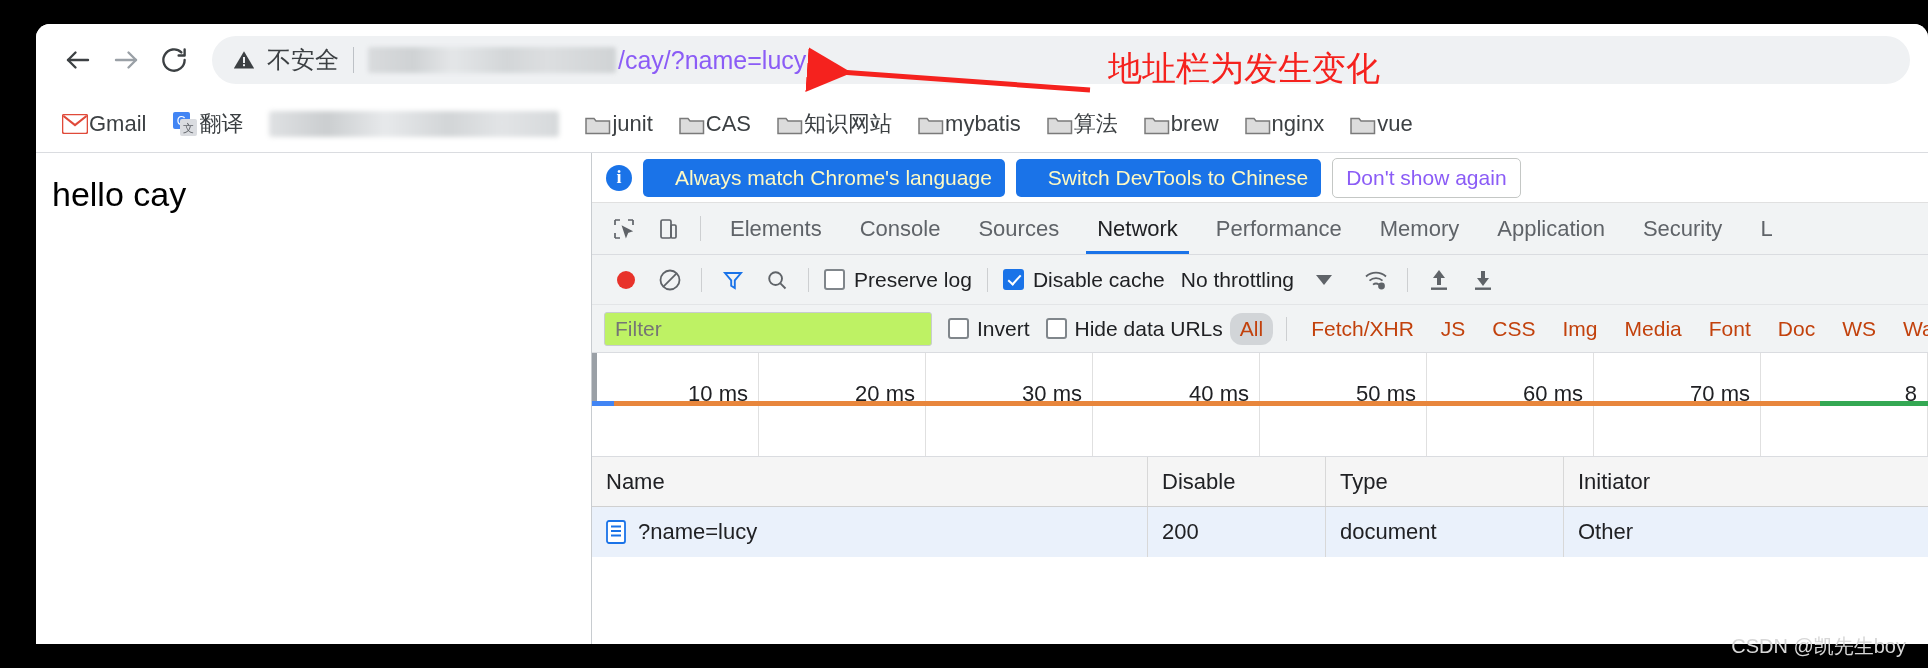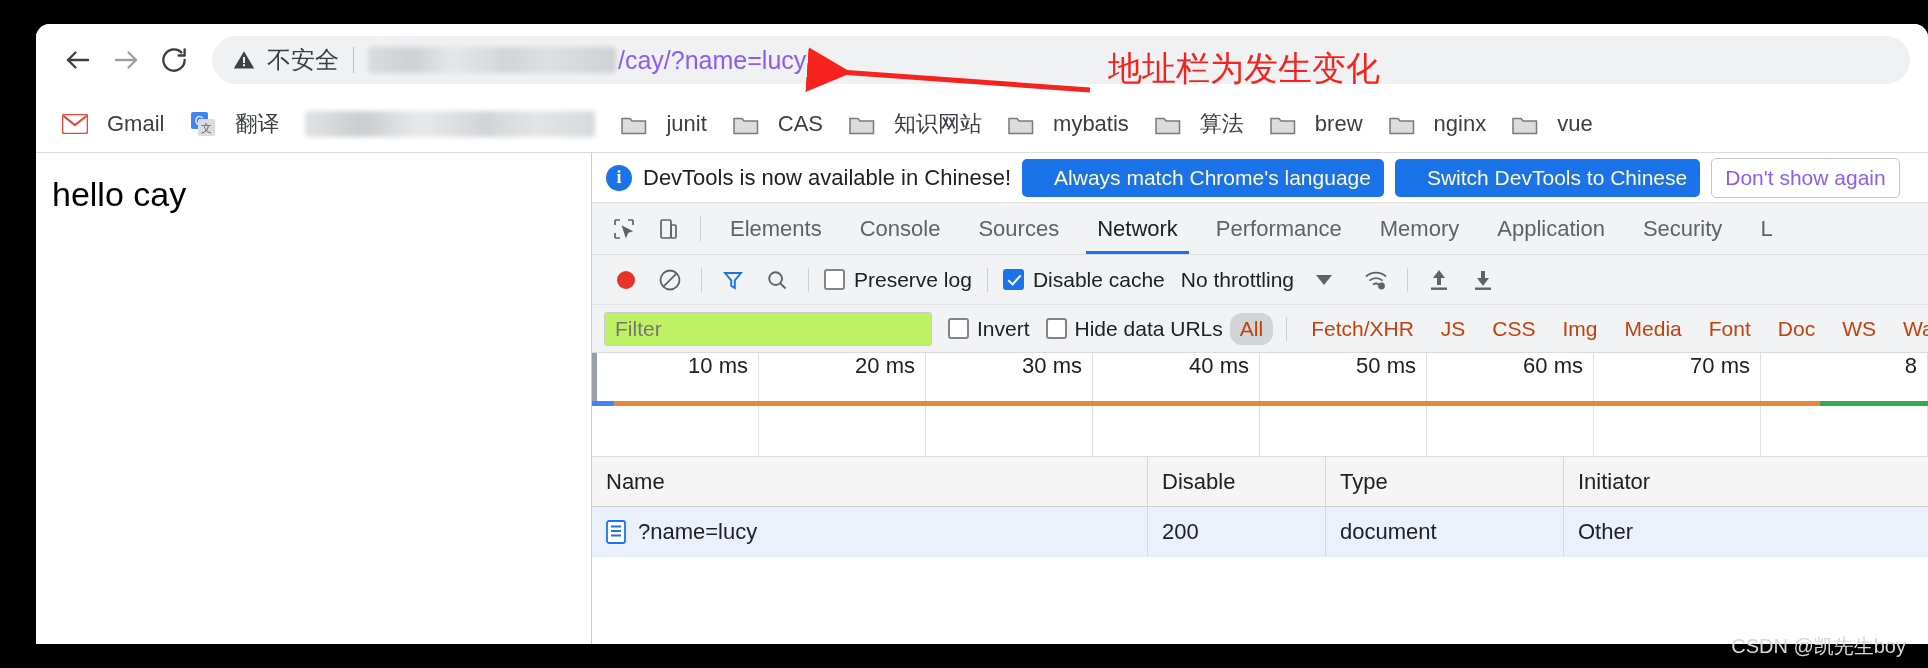--- a/index.html
+++ b/index.html
@@ -82,21 +82,21 @@
     background: #ffffff;
     display: flex;
     align-items: center;
     padding: 0 16px;
     gap: 6px;
     position: relative;
   }
   .bookmark {
     display: flex;
     align-items: center;
-    gap: 19px;
+    gap: 1px;
     padding: 6px 10px;
     border-radius: 6px;
     font-size: 22px;
     color: #3c4043;
     white-space: nowrap;
     flex: 0 0 auto;
   }
   .bm-redacted {
     width: 290px; height: 26px;
     border-radius: 3px;
@@ -311,21 +311,21 @@
   }
   #overview-ticks { display: flex; height: 48px; position: relative; }
   .tick {
     flex: 1 1 0;
     border-right: 1px solid #e0e0e0;
     position: relative;
     min-width: 0;
   }
   .tick-label {
     position: absolute;
-    right: 10px; top: 0;
+    right: 10px; top: 28px;
     font-size: 22px;
     color: #202124;
     white-space: nowrap;
   }
   #overview-bar {
     position: absolute;
     left: 0; top: 48px;
     height: 5px; width: 100%;
     display: flex;
   }
@@ -529,21 +529,20 @@
   <div id="lower">
 
     <div id="page-viewport">
       <div id="page-text">hello cay</div>
     </div>
 
     <div id="devtools">
 
       <div id="devtools-notice">
         <span id="info-icon">i</span>
-        <span id="notice-text">DevTools is now available in Chinese!</span>
         <span class="notice-btn primary">Always match Chrome's language</span>
         <span class="notice-btn primary">Switch DevTools to Chinese</span>
         <span class="notice-btn secondary">Don't show again</span>
       </div>
 
       <div id="devtools-tabs">
         <div class="dt-icon-btn">
           <svg width="24" height="24" viewBox="0 0 24 24" fill="none" stroke="#5f6368" stroke-width="1.7">
               <path d="M3 3h5M3 3v5M21 3h-5M21 3v5M3 21h5M3 21v-5"></path>
               <path d="M11 10l8 4-3.4 1.2L14 19Z" fill="#5f6368"></path>

